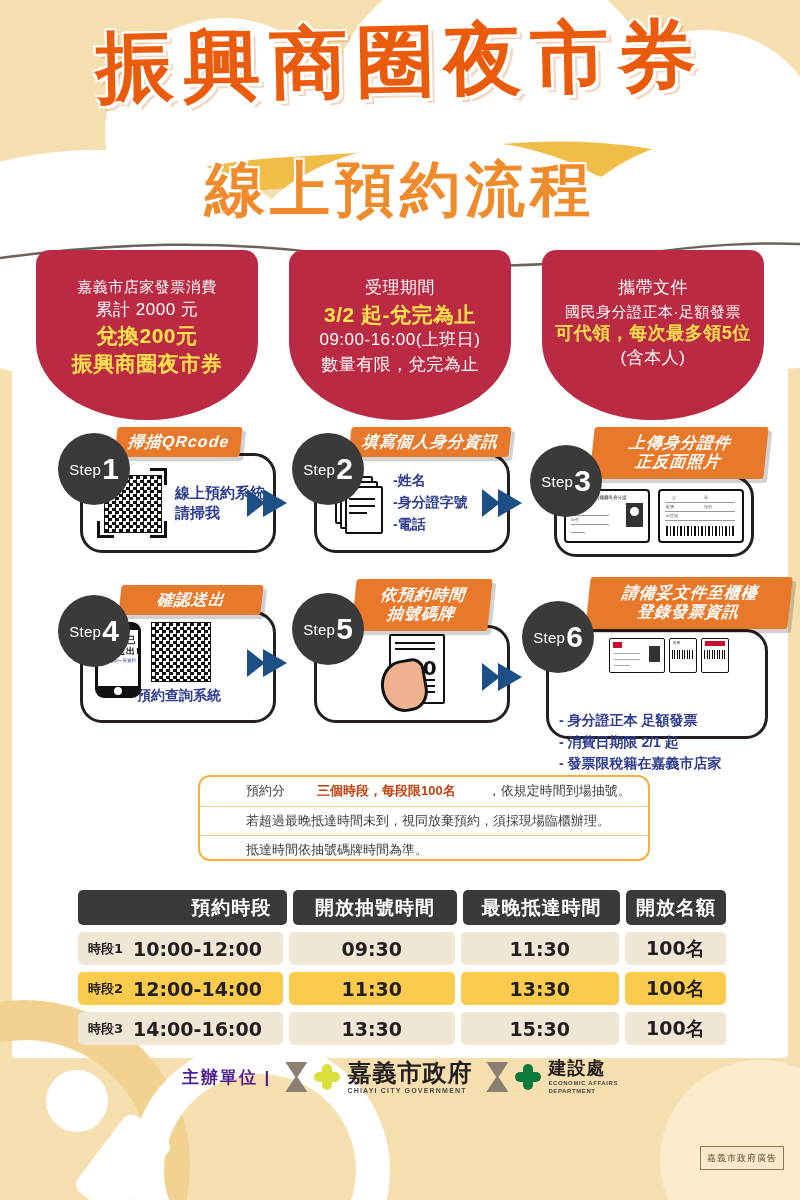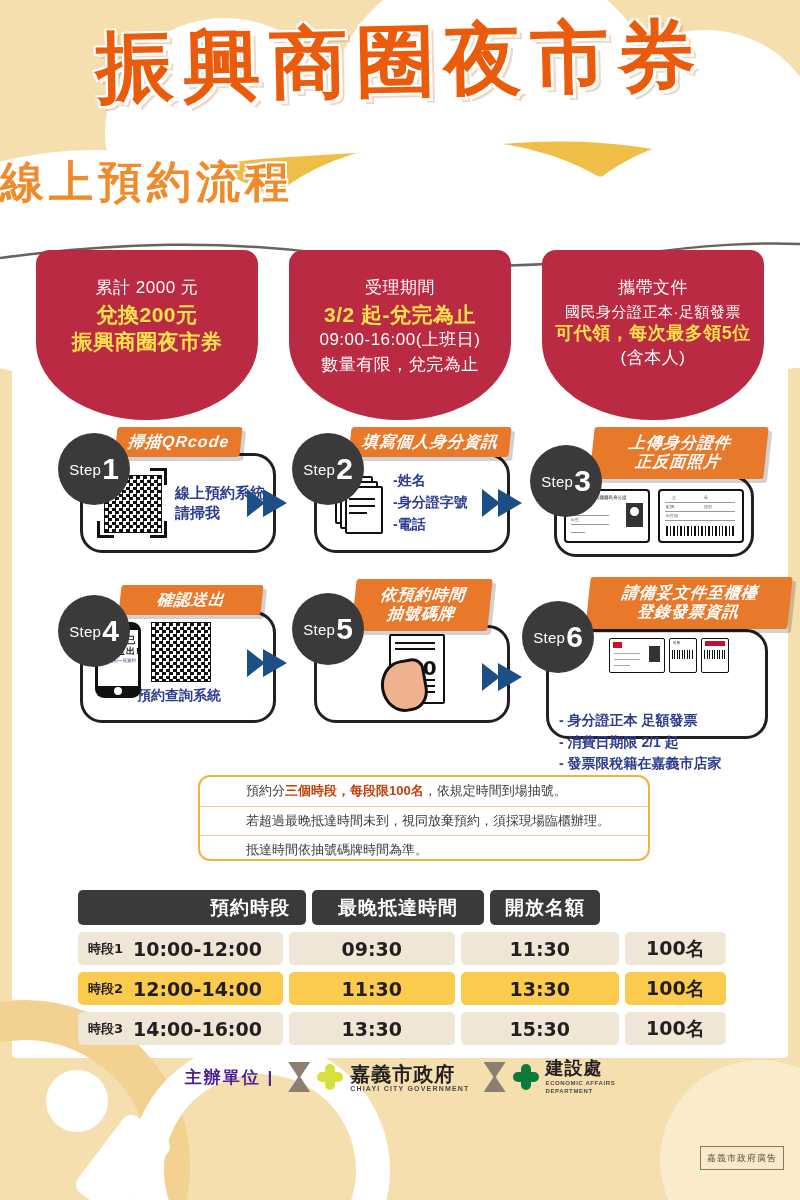--- a/index.html
+++ b/index.html
@@ -37,22 +37,22 @@
   .title-main{
     position:absolute;left:0;top:22px;width:800px;text-align:center;
     font-size:78px;font-weight:bold;letter-spacing:9px;color:#EA5B0C;
     font-family:"DejaVu Sans","Liberation Sans",sans-serif;
     transform:rotate(-1.2deg);
     text-shadow:3px 3px 0 #FFFFFF, -2px -2px 0 #FFFFFF, 2px -2px 0 #FFFFFF,
                 -2px 2px 0 #FFFFFF, 5px 5px 0 rgba(200,90,20,.25);
     line-height:1;
   }
   .title-sub{
-    position:absolute;left:0;top:160px;width:800px;text-align:left;
-    font-size:44px;font-weight:bold;letter-spacing:5px;color:#F08B2B;
+    position:absolute;left:0;top:160px;width:800px;text-align:center;
+    font-size:60px;font-weight:bold;letter-spacing:5px;color:#F08B2B;
     text-shadow:2px 2px 0 #FFFFFF,-2px -2px 0 #FFFFFF,2px -2px 0 #FFFFFF,-2px 2px 0 #FFFFFF;
     line-height:1;
   }
   
   .wave{position:absolute;left:0;top:238px;width:800px;height:40px;}
 
   
   .shields{position:absolute;left:0;top:250px;width:800px;height:180px;}
   .shield{
     position:absolute;top:0;width:222px;height:170px;background:#BA2A42;
@@ -148,21 +148,21 @@
     background:repeating-linear-gradient(90deg,#111 0 1px,#fff 1px 2.5px);}
   .minirct .tp{position:absolute;left:3px;top:2px;font-size:3.5px;color:#333;}
   .minirct.red .bar{background:repeating-linear-gradient(90deg,#111 0 1px,#fff 1px 2.5px);}
   .minirct .hdr2{position:absolute;left:3px;top:2px;width:20px;height:5px;background:#C8102E;}
 
   
   .notes{position:absolute;left:160px;top:775px;width:490px;height:88px;}
   .notes-box{position:absolute;left:38px;top:0;width:452px;height:86px;
     border:2px solid #F2B23E;border-radius:12px;box-sizing:border-box;background:#fff;}
   .notes-row{height:28.6px;display:flex;align-items:center;padding-left:46px;
-    font-size:13px;color:#3B3B3B;border-bottom:1px solid #F6CE86;white-space:nowrap;}
+    font-size:13px;color:#3B3B3B;border-bottom:1px solid #F6CE86;white-space:nowrap;gap:32px;}
   .notes-row:last-child{border-bottom:0;}
   .notes-badge{position:absolute;left:0;top:13px;width:62px;height:62px;border-radius:50%;
     background:#F4A62A;color:#fff;font-weight:bold;font-size:17px;line-height:1.15;
     display:flex;flex-direction:column;align-items:center;justify-content:center;z-index:4;
     border:3px solid #fff;}
   .hl-o{color:#c2410c;font-weight:bold;}
 
   
   .tbl{position:absolute;left:78px;top:890px;width:648px;}
   .trow{display:flex;gap:6px;margin-bottom:7px;}
@@ -183,21 +183,21 @@
   .f-lbl{font-size:17px;font-weight:bold;color:#4c1d95;letter-spacing:2px;}
   .logo{display:flex;align-items:center;gap:7px;}
   .hourglass{width:22px;height:30px;background:#8A7F70;
      clip-path:polygon(0 0,100% 0,55% 50%,100% 100%,0 100%,45% 50%);}
   .cross{width:26px;height:26px;position:relative;}
   .cross:before,.cross:after{content:"";position:absolute;background:currentColor;border-radius:5px;}
   .cross:before{left:8px;top:0;width:10px;height:26px;}
   .cross:after{left:0;top:8px;width:26px;height:10px;}
   .cross.lime{color:#D8E03C;}
   .cross.green{color:#0B7A3B;}
-  .logo-txt .cn{font-size:20px;font-weight:bold;color:#231F20;letter-spacing:1px;line-height:1.1;}
+  .logo-txt .cn{font-size:24px;font-weight:bold;color:#231F20;letter-spacing:1px;line-height:1.1;}
   .logo-txt .en{font-size:7px;font-weight:bold;color:#4A4A4A;letter-spacing:1.2px;}
   .logo-txt .cn.sm{font-size:18px;}
   .logo-txt .en2{font-size:6px;font-weight:bold;color:#4A4A4A;letter-spacing:.6px;line-height:1.35;}
 
   .adbadge{position:absolute;left:700px;top:1146px;width:82px;height:22px;
      border:1px solid #8B7A52;background:#F6E9CC;color:#5A4A28;font-size:9px;
      display:flex;align-items:center;justify-content:center;letter-spacing:1px;}
 </style>
 </head>
 <body>
@@ -223,20 +223,21 @@
   <div class="title-main">振興商圈夜市券</div>
   <div class="title-sub">線上預約流程</div>
 </div>
 <svg class="wave" viewBox="0 0 800 40" preserveAspectRatio="none">
   <path d="M0,20 C120,4 220,2 330,16 C430,29 520,34 640,16 C700,7 760,4 800,6" fill="none" stroke="#6D6259" stroke-width="2.5"></path>
 </svg>
 
 <div class="shields">
 
   <div class="shield s1">
+    <div class="sh-line">嘉義市店家發票消費</div>
     <div class="sh-line big">累計 2000 元</div>
     <div class="sh-hl">兌換200元</div>
     <div class="sh-hl">振興商圈夜市券</div>
   </div>
 
   <div class="shield s2">
     <div class="sh-line big">受理期間</div>
     <div class="sh-hl">3/2 起-兌完為止</div>
     <div class="sh-line big">09:00-16:00(上班日)</div>
     <div class="sh-line big">數量有限，兌完為止</div>
@@ -454,20 +455,21 @@
     </div>
     <div class="notes-row">
       <span>抵達時間依抽號碼牌時間為準。</span>
     </div>
   </div>
 </div>
 
 <div class="tbl">
   <div class="trow">
     <div class="th c0">預約時段</div>
+    <div class="th c1">開放抽號時間</div>
     <div class="th c2">最晚抵達時間</div>
     <div class="th c3">開放名額</div>
   </div>
 
   <div class="trow">
     <div class="td c0 beige">
       <span class="seg-lbl">時段1</span>
       <span>10:00-12:00</span>
     </div>
     <div class="td c1 beige">09:30</div>

